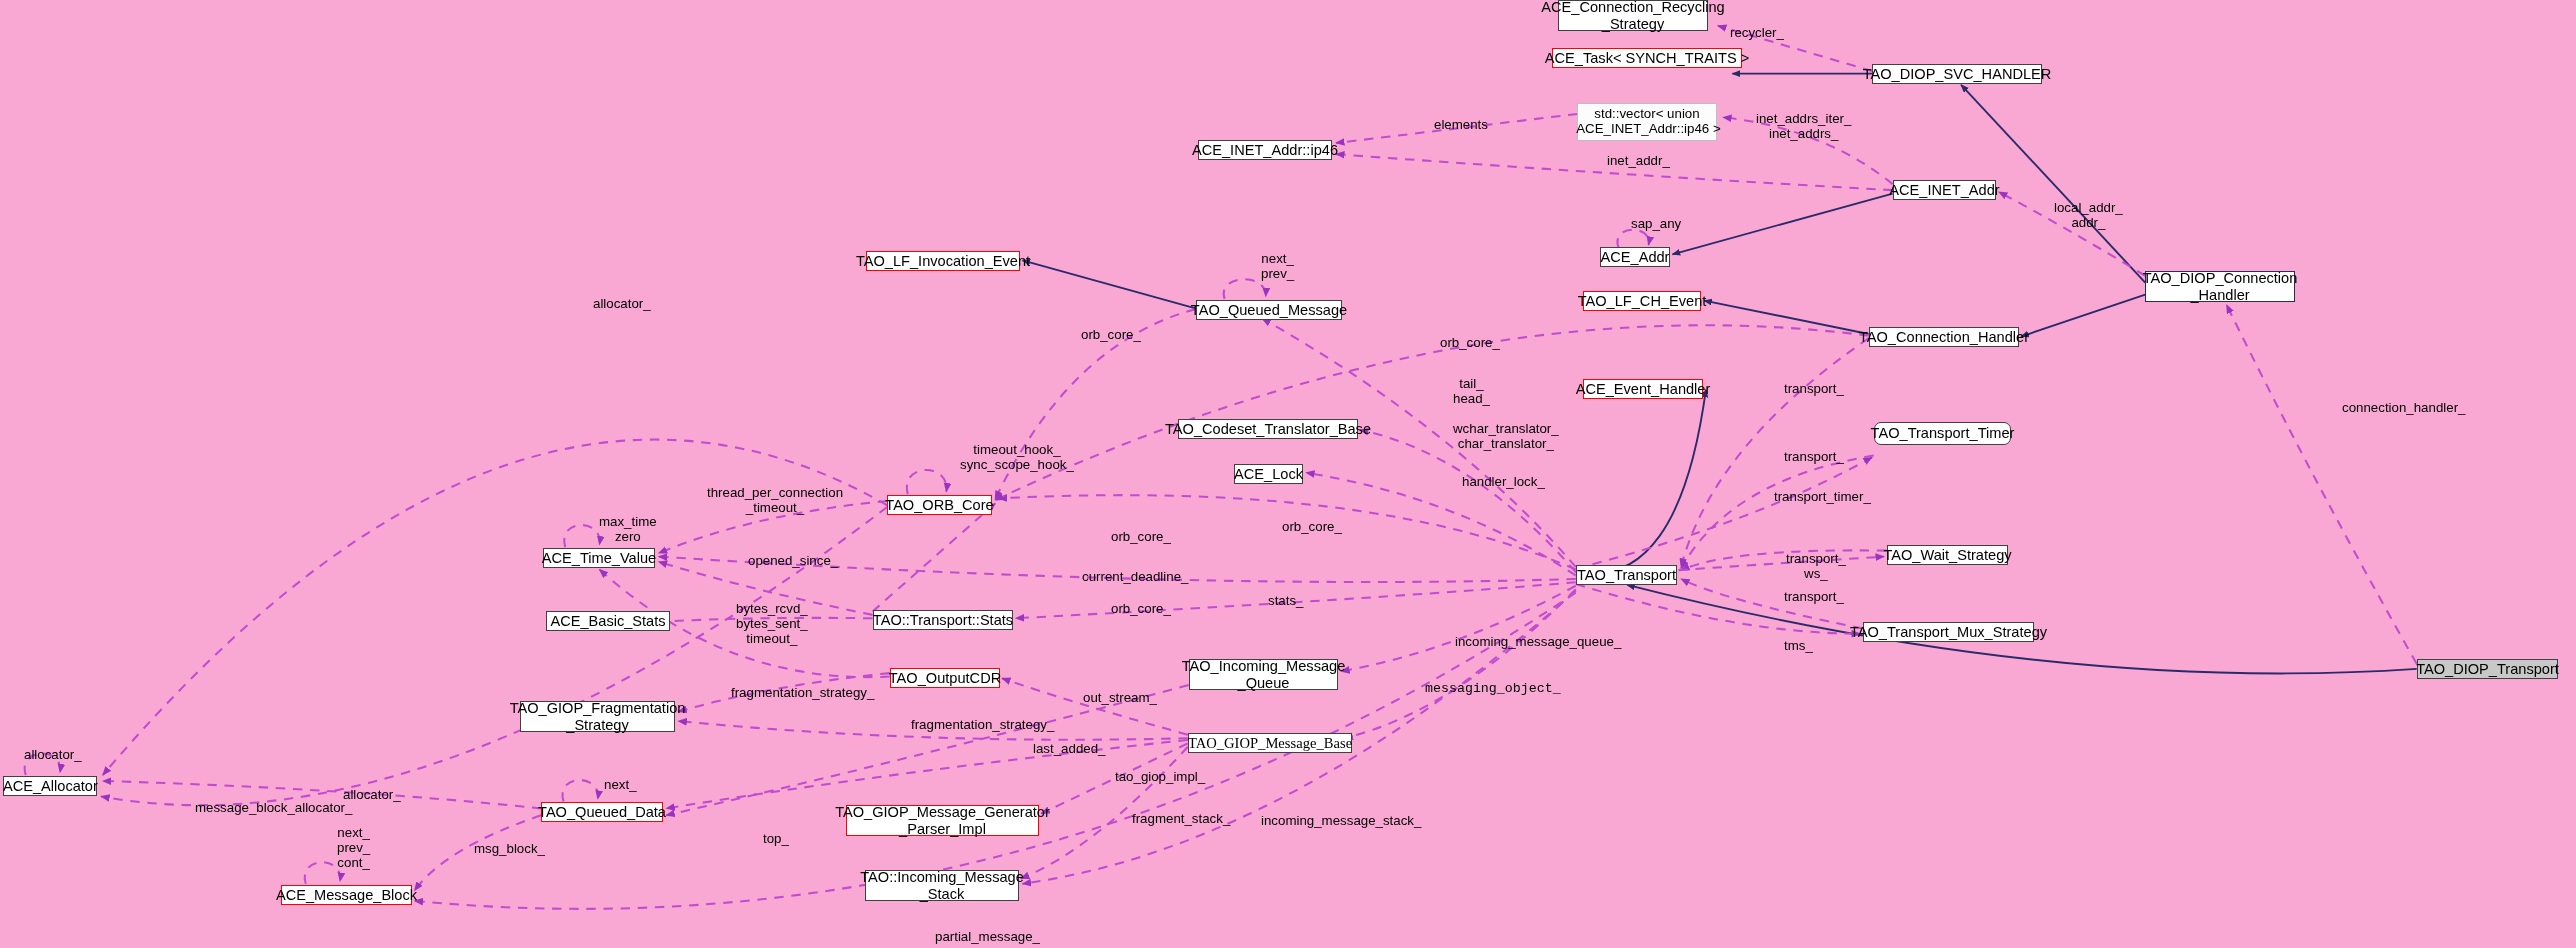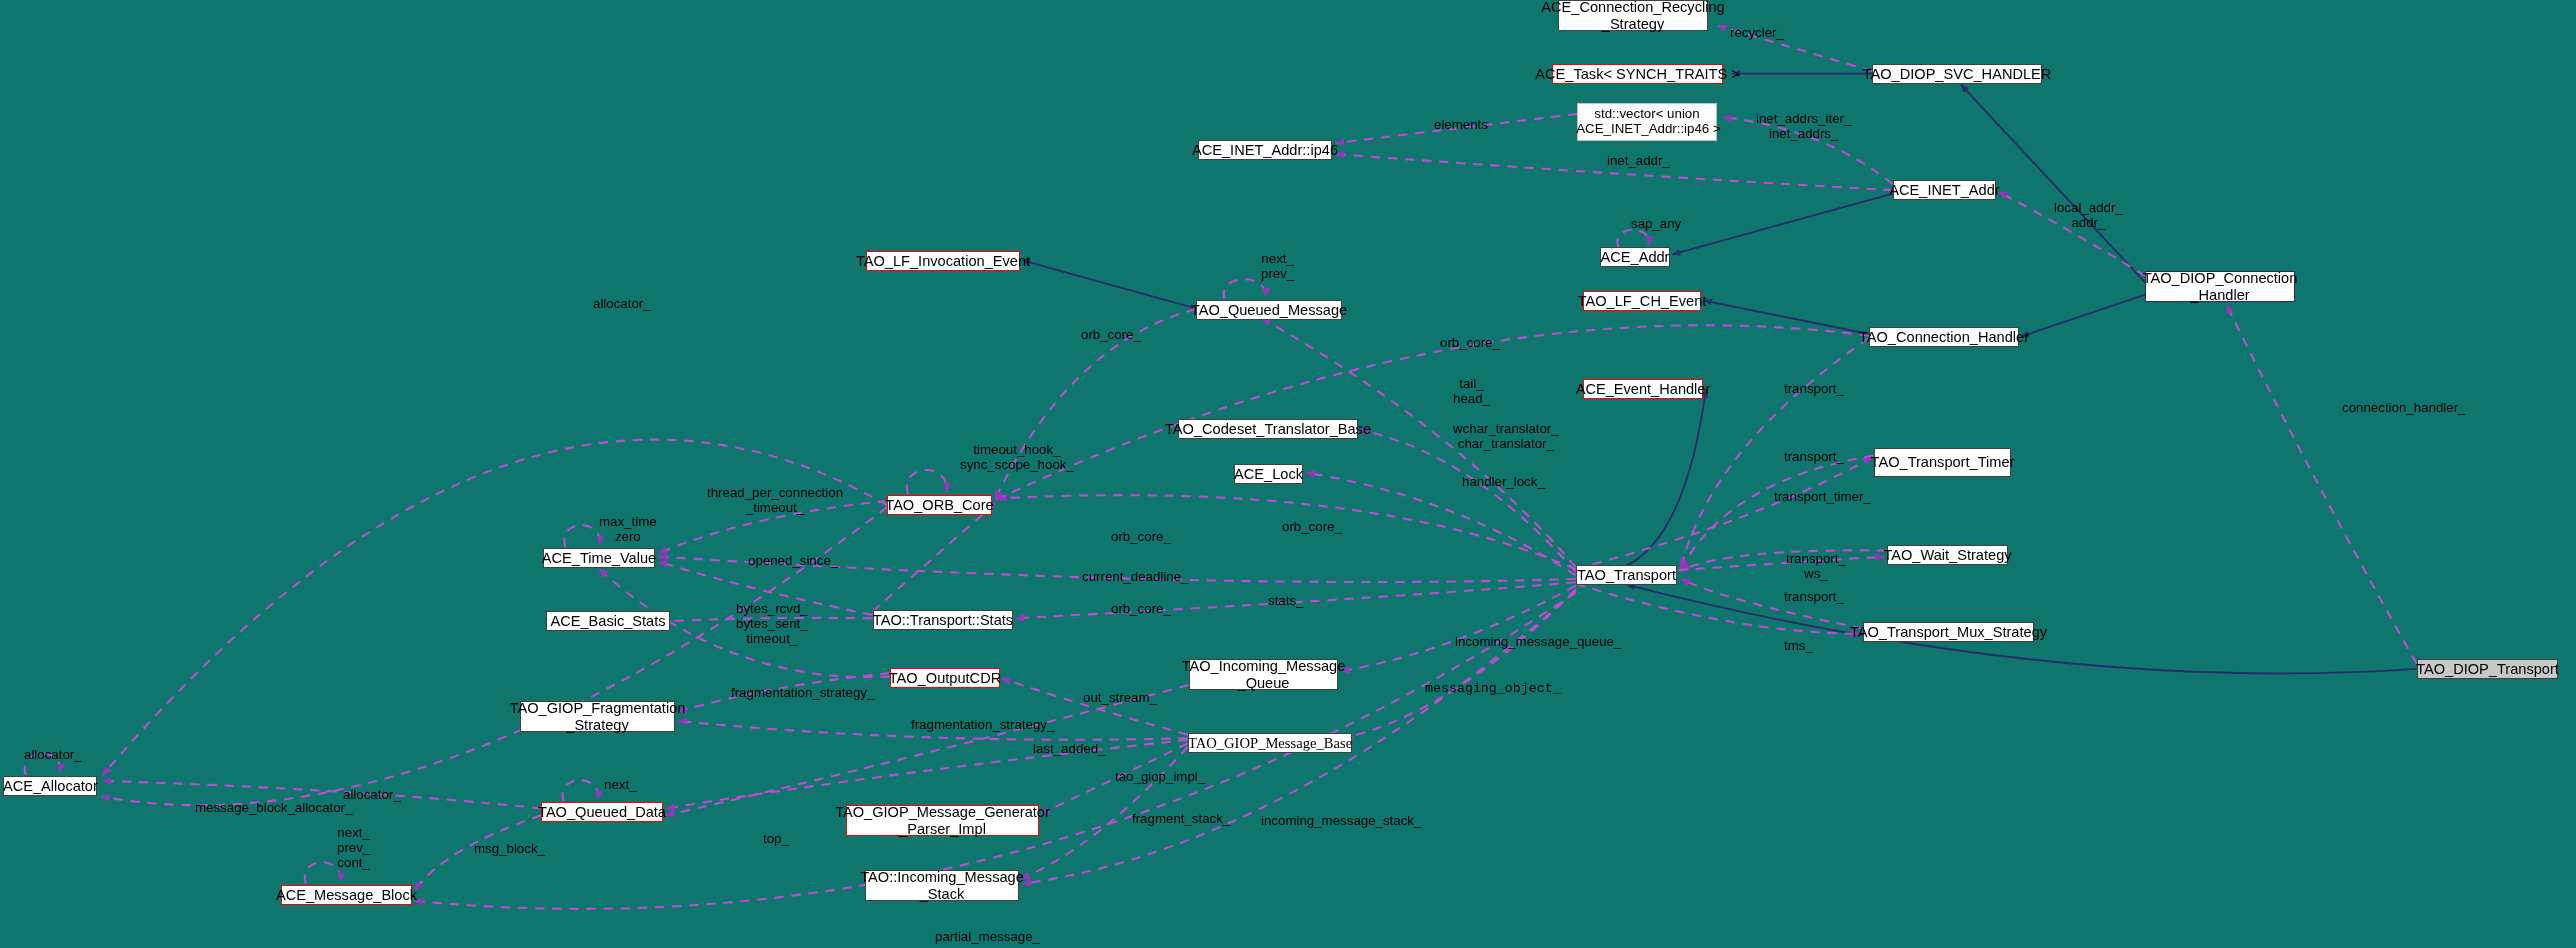--- a/index.html
+++ b/index.html
@@ -4,21 +4,21 @@
 <style>
   html, body {
     margin: 0;
     padding: 0;
     background: #ffffff;
   }
   #diagram {
     position: relative;
     width: 2576px;
     height: 948px;
-    background: #0f766e;
+    background: #f9a8d4;
     font-family: "Liberation Sans", sans-serif;
     overflow: hidden;
   }
   #edge-layer {
     position: absolute;
     left: 0; top: 0;
     width: 2576px;
     height: 948px;
     pointer-events: none;
   }
@@ -125,36 +125,36 @@
       <path d="M1388,800 Q1050,890 778,952"></path>
       <path d="M357,1032 C347,999 402,999 397,1029"></path>
       <path d="M30,905 C20,872 75,872 70,902"></path>
       <path d="M1036,592 Q500,1000 118,930"></path>
       <path d="M1840,692 Q1200,1120 484,1052"></path>
     </g>
   </svg>
 
   <div class="node b-dark" style="left:1558px;top:0px;width:150px;height:31px;">ACE_Connection_Recycling
 _Strategy</div>
-  <div class="node b-red" style="left:1552px;top:64px;width:171px;height:19.7px;">ACE_Task&lt; SYNCH_TRAITS &gt;</div>
+  <div class="node b-red" style="left:1552px;top:48px;width:190px;height:19.7px;">ACE_Task&lt; SYNCH_TRAITS &gt;</div>
   <div class="node b-dark" style="left:1872px;top:64px;width:170px;height:19.7px;">TAO_DIOP_SVC_HANDLER</div>
   <div class="node b-light" style="left:1577px;top:103px;width:140px;height:38px;font-size:13.3px;">std::vector&lt; union
  ACE_INET_Addr::ip46 &gt;</div>
   <div class="node b-dark" style="left:1198px;top:140px;width:134px;height:19.7px;">ACE_INET_Addr::ip46</div>
   <div class="node b-dark" style="left:1893px;top:180px;width:103px;height:19.7px;">ACE_INET_Addr</div>
   <div class="node b-dark" style="left:1600px;top:247px;width:70px;height:19.7px;">ACE_Addr</div>
   <div class="node b-navy" style="left:2145px;top:271px;width:150px;height:31px;">TAO_DIOP_Connection
 _Handler</div>
   <div class="node b-red" style="left:866px;top:251px;width:154px;height:19.7px;">TAO_LF_Invocation_Event</div>
   <div class="node b-red" style="left:1583px;top:291px;width:118px;height:19.7px;">TAO_LF_CH_Event</div>
   <div class="node b-dark" style="left:1196px;top:300px;width:146px;height:19.7px;">TAO_Queued_Message</div>
   <div class="node b-dark" style="left:1869px;top:327px;width:150px;height:19.7px;">TAO_Connection_Handler</div>
   <div class="node b-red" style="left:1583px;top:379px;width:120px;height:19.7px;">ACE_Event_Handler</div>
   <div class="node b-dark" style="left:1178px;top:419px;width:180px;height:19.7px;">TAO_Codeset_Translator_Base</div>
-  <div class="node b-dark" style="left:1874px;top:448px;width:137px;height:29px;">TAO_Transport_Timer</div>
+  <div class="node b-dark" style="left:1874px;top:422px;width:137px;height:23px;border-radius:7px;">TAO_Transport_Timer</div>
   <div class="node b-dark" style="left:1234px;top:464px;width:69px;height:19.7px;">ACE_Lock</div>
   <div class="node b-red" style="left:887px;top:495px;width:105px;height:19.7px;">TAO_ORB_Core</div>
   <div class="node b-dark" style="left:543px;top:548px;width:112px;height:19.7px;">ACE_Time_Value</div>
   <div class="node b-dark" style="left:1576px;top:565px;width:101px;height:19.7px;">TAO_Transport</div>
   <div class="node b-dark" style="left:1887px;top:545px;width:121px;height:19.7px;">TAO_Wait_Strategy</div>
   <div class="node b-dark" style="left:1863px;top:622px;width:171px;height:19.7px;">TAO_Transport_Mux_Strategy</div>
   <div class="node b-dark" style="left:546px;top:611px;width:124px;height:19.7px;">ACE_Basic_Stats</div>
   <div class="node b-dark" style="left:873px;top:610px;width:140px;height:19.7px;">TAO::Transport::Stats</div>
   <div class="node b-red" style="left:890px;top:668px;width:110px;height:19.7px;">TAO_OutputCDR</div>
   <div class="node b-dark" style="left:1189px;top:659px;width:149px;height:31px;">TAO_Incoming_Message

